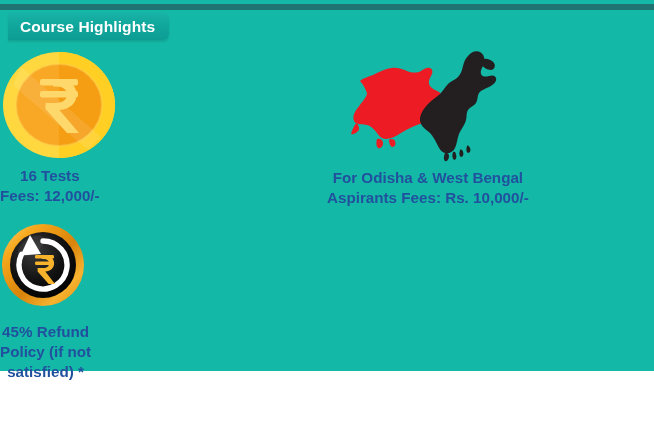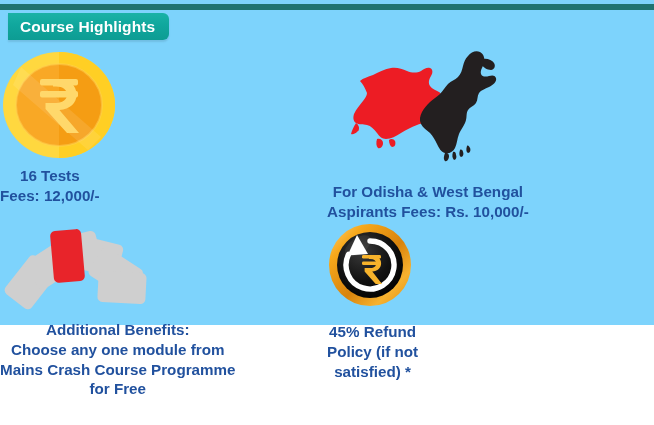--- a/index.html
+++ b/index.html
@@ -8,22 +8,22 @@
     width: 654px;
     height: 425px;
     background: #ffffff;
     font-family: "Liberation Sans", sans-serif;
     overflow: hidden;
   }
 
   #page {
     position: relative;
     width: 654px;
-    height: 325px;
-    background: #7dd3fc;
+    height: 371px;
+    background: #14b8a6;
   }
 
   
   .top-rule {
     position: absolute;
     left: 0;
     top: 4px;
     width: 654px;
     height: 6px;
     background: #1f7370;
@@ -82,21 +82,21 @@
     white-space: pre-line;
     margin-top: 8px;
   }
 
   
   .cell-fees    .cell-icon { height: 110px; padding-top: 4px; }
   .cell-states  .cell-icon { height: 112px; padding-top: 2px; }
   .cell-modules .cell-icon { height: 92px;  padding-top: 12px; }
   .cell-refund  .cell-icon { height: 92px;  padding-top: 6px; }
 
-  .cell-states .cell-caption  { margin-top: 22px; }
+  .cell-states .cell-caption  { margin-top: 8px; }
   .cell-modules .cell-caption { margin-top: 12px; }
   .cell-refund  .cell-caption { margin-top: 14px; }
 </style>
 </head>
 <body>
 
 <div id="page">
 
   <div class="top-rule"></div>
 
@@ -186,39 +186,20 @@
           <path fill="#231f20" d="M118 107 C117 110 116 113 118 115 C120 116 122 113 122 110 C122 108 120 106 118 107 Z"></path>
           <path fill="#231f20" d="M126 106 C125 109 125 112 127 114 C129 114 130 111 129 109 C129 107 128 105 126 106 Z"></path>
           <path fill="#231f20" d="M133 104 C132 107 132 110 134 111 C136 111 137 108 136 106 C136 104 134 103 133 104 Z"></path>
           <path fill="#231f20" d="M140 100 C139 103 139 106 141 107 C143 107 144 104 143 102 C142 100 141 99 140 100 Z"></path>
         </svg>
       </div>
       <div class="cell-caption">For Odisha &amp; West Bengal
 Aspirants Fees: Rs. 10,000/-</div>
     </div>
 
-    <div class="cell cell-modules">
-      <div class="cell-icon">
-        <svg width="152" height="84" viewBox="0 0 152 84">
-          <g fill="#cfcfcf">
-            <rect x="6" y="40" width="48" height="33" rx="5" transform="rotate(-52 30 56)"></rect>
-            <rect x="28" y="22" width="48" height="33" rx="5" transform="rotate(-33 52 38)"></rect>
-            <rect x="54" y="9" width="45" height="33" rx="5" transform="rotate(-14 76 25)"></rect>
-            <rect x="76" y="14" width="45" height="33" rx="5" transform="rotate(14 98 30)"></rect>
-            <rect x="92" y="30" width="48" height="33" rx="5" transform="rotate(33 116 46)"></rect>
-            <rect x="98" y="46" width="48" height="31" rx="5" transform="rotate(3 122 61)"></rect>
-          </g>
-          <rect x="52" y="4" width="31" height="52" rx="5" fill="#e8242a" transform="rotate(-5 67 30)"></rect>
-        </svg>
-      </div>
-      <div class="cell-caption">Additional Benefits:
-Choose any one module from
-Mains Crash Course Programme
-for Free</div>
-    </div>
 
     <div class="cell cell-refund">
       <div class="cell-icon">
         <svg width="86" height="86" viewBox="0 0 86 86">
           <defs>
             <linearGradient id="ringGrad" x1="0" y1="0" x2="1" y2="1">
               <stop offset="0%" stop-color="#fdd27a"></stop>
               <stop offset="22%" stop-color="#f7a81b"></stop>
               <stop offset="55%" stop-color="#d8830c"></stop>
               <stop offset="78%" stop-color="#f7b22f"></stop>

